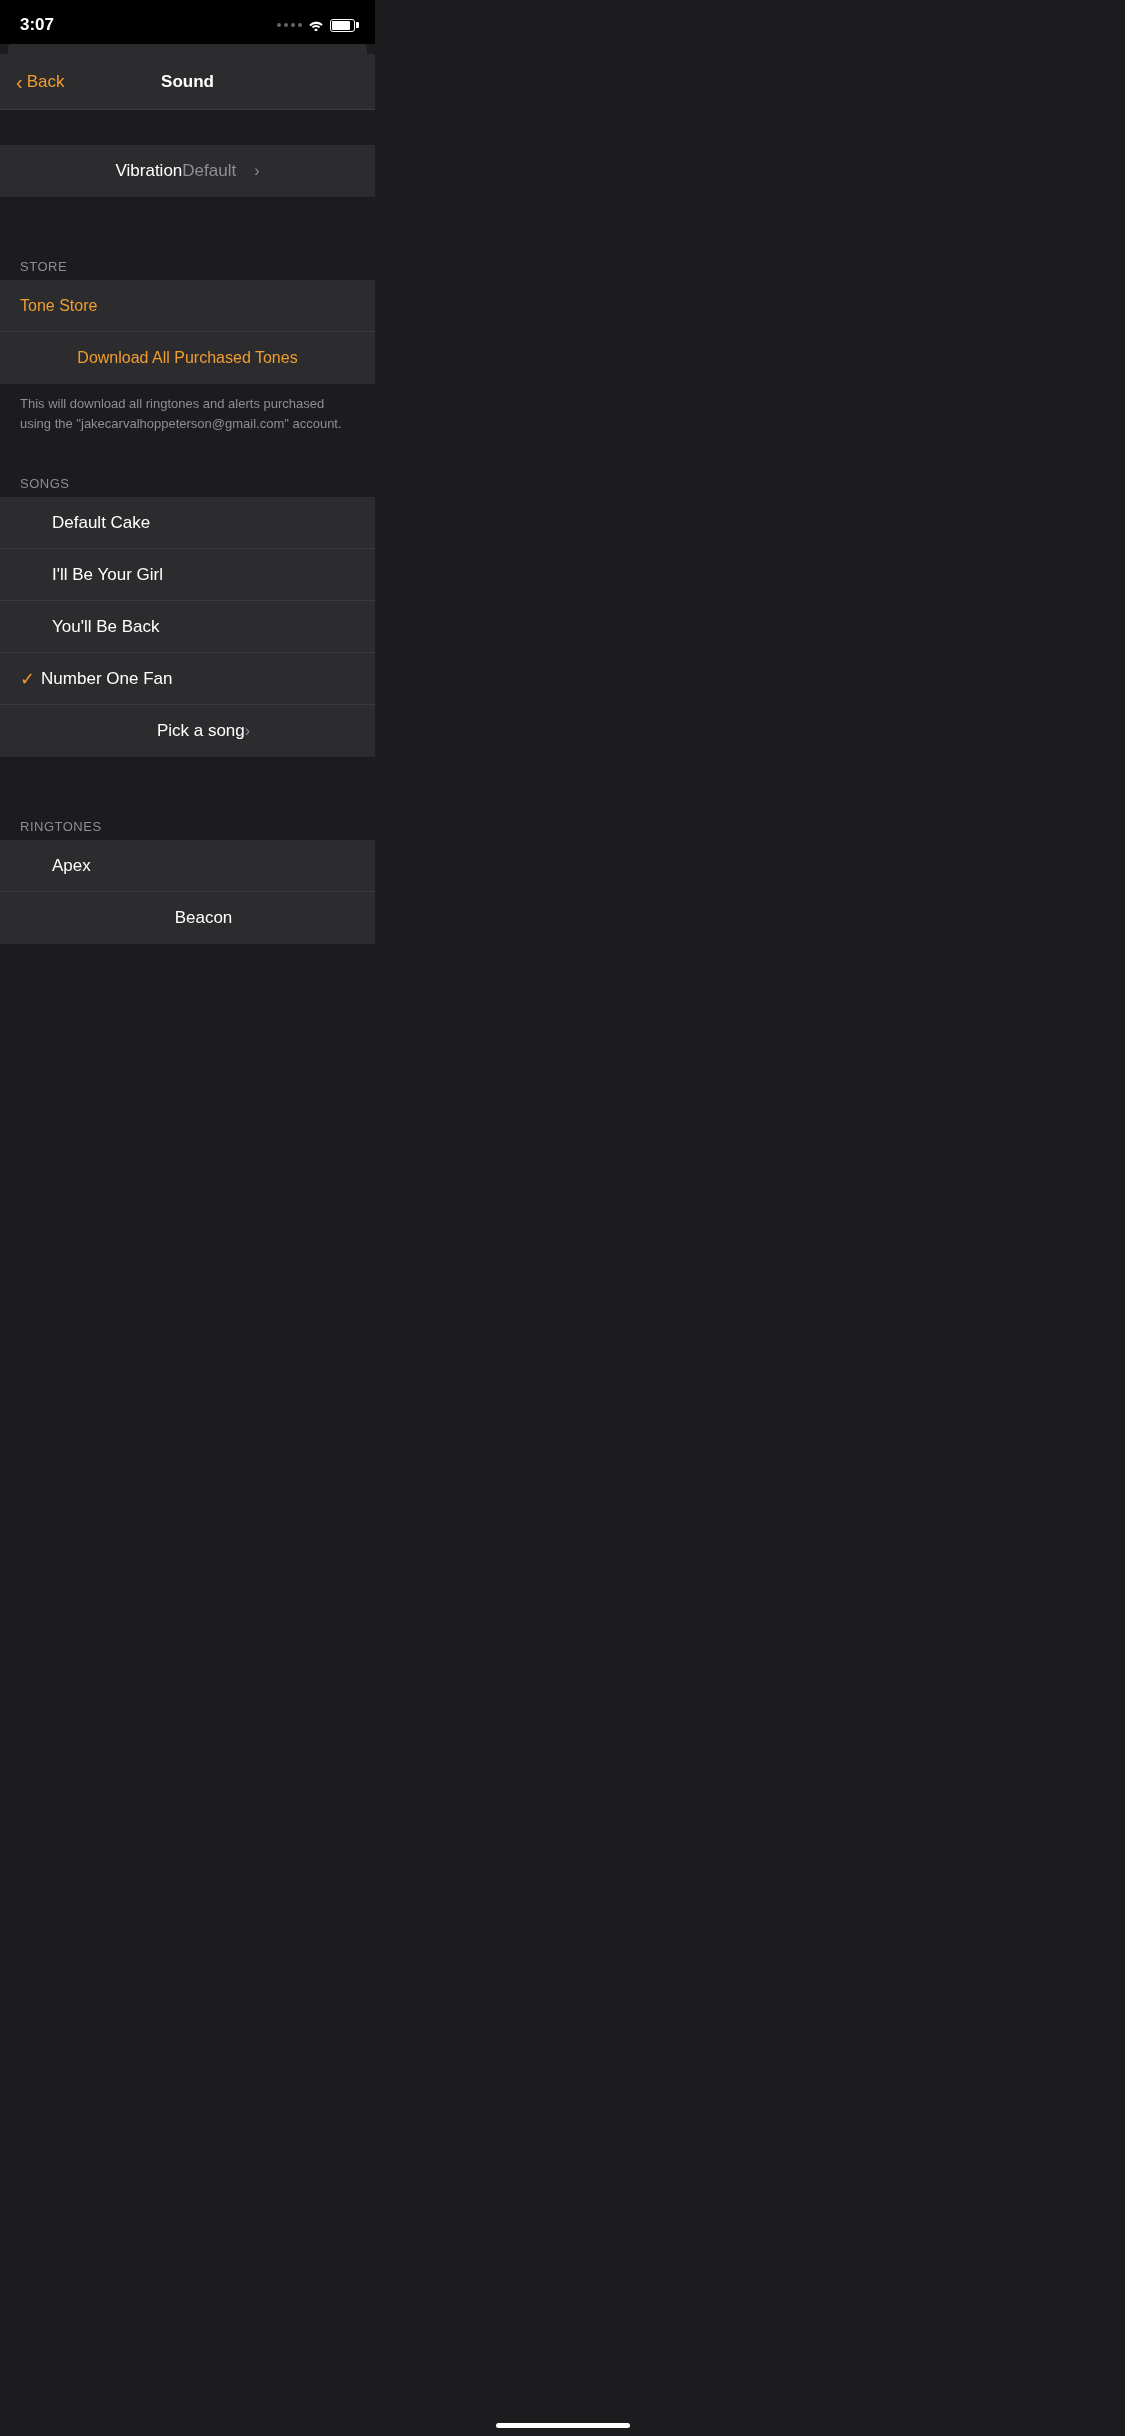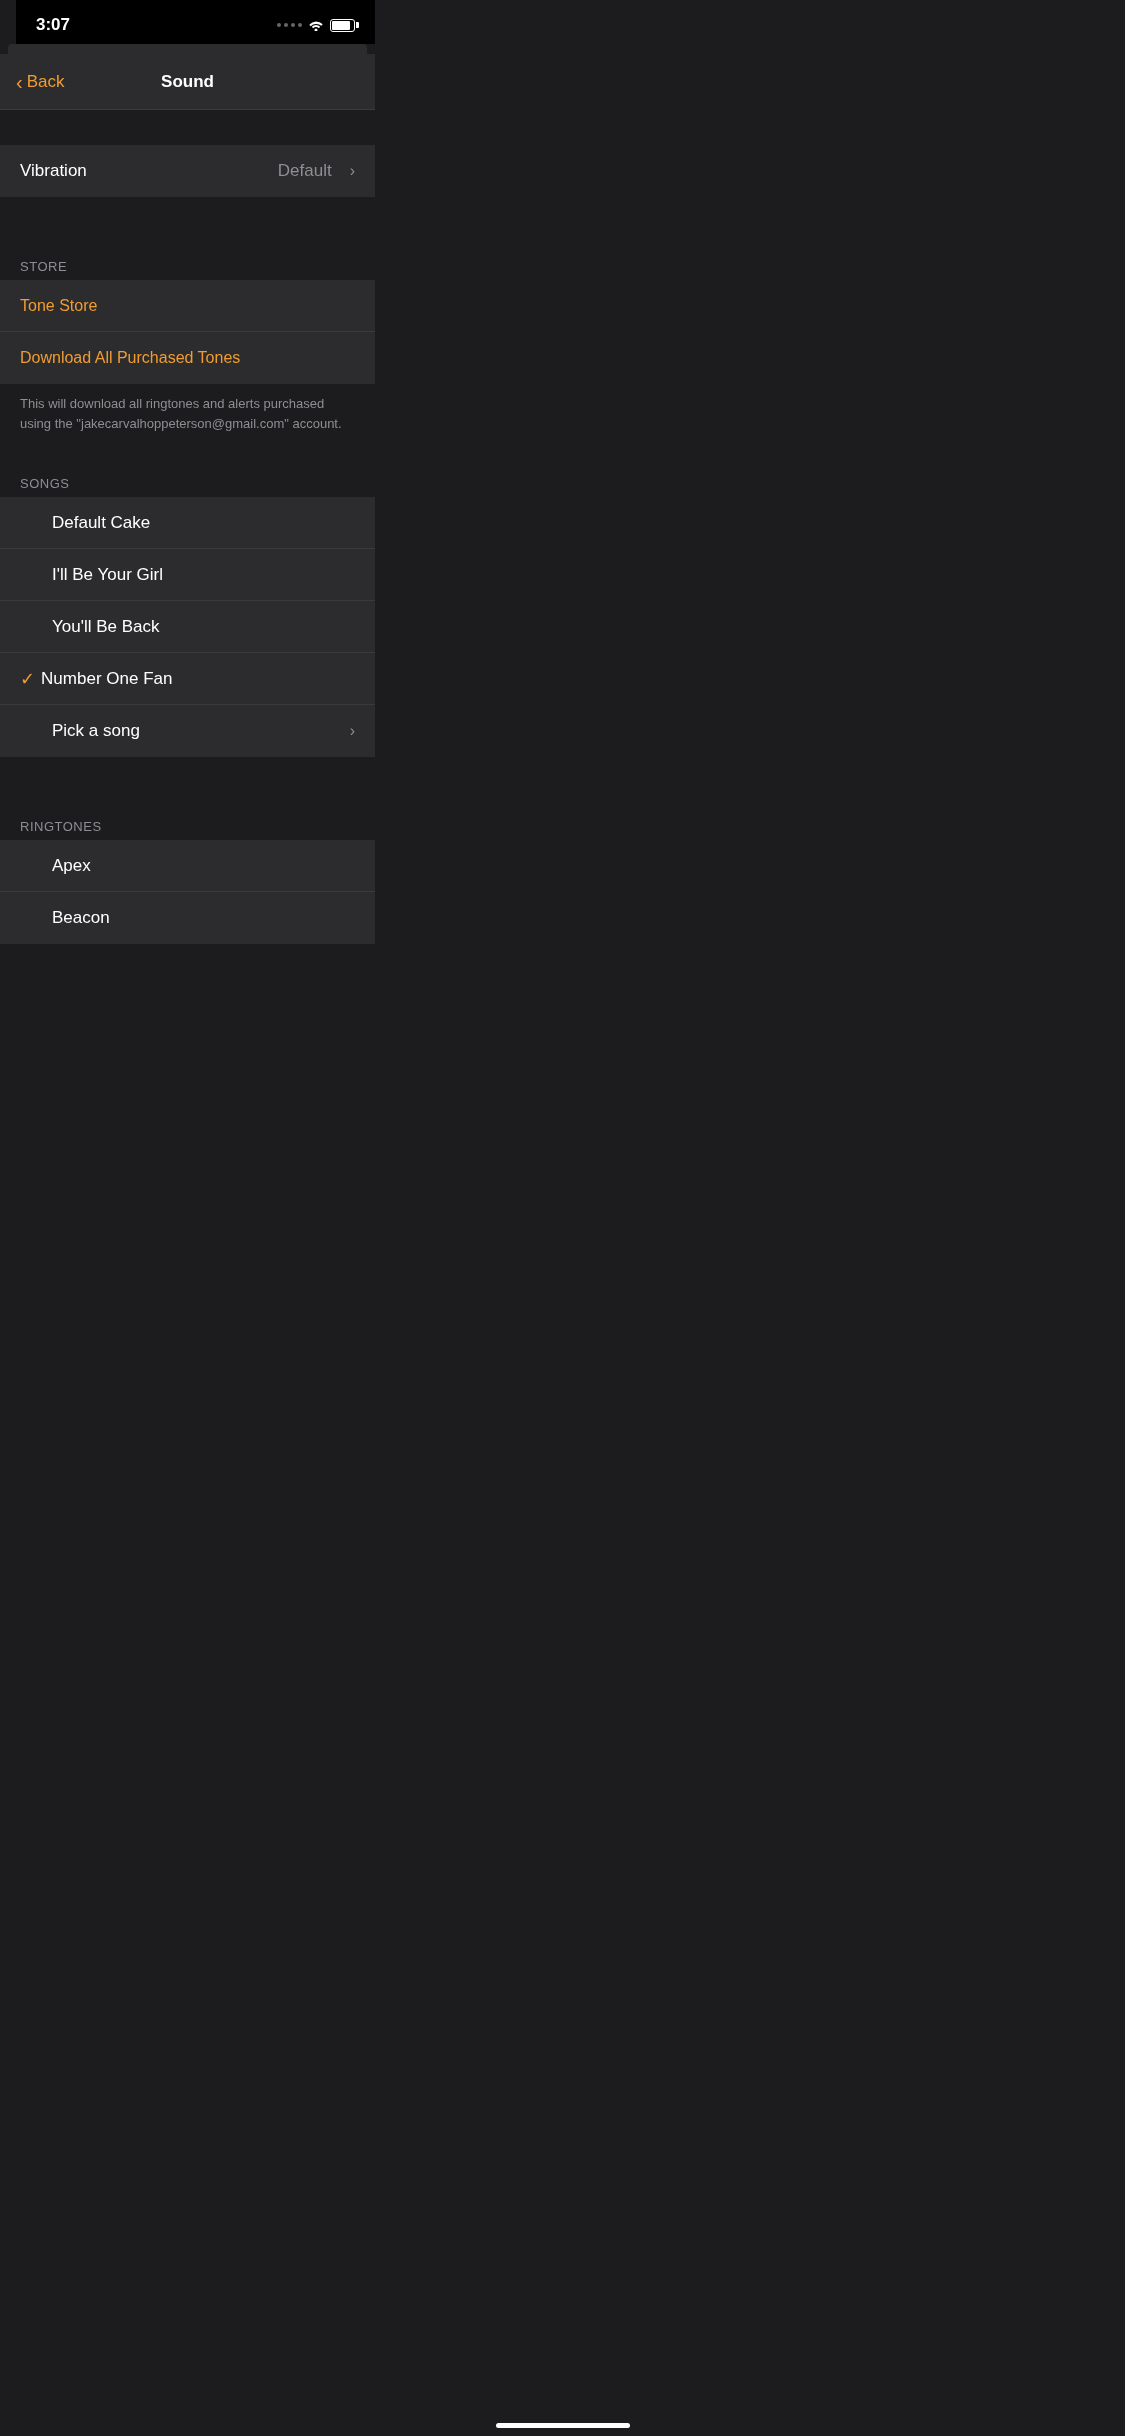--- a/index.html
+++ b/index.html
@@ -15,21 +15,20 @@
     }
 
     
     .status-bar {
       background: #000;
       display: flex;
       justify-content: space-between;
       align-items: center;
       padding: 14px 20px 8px;
       height: 44px;
-      margin-left: 16px;
     }
 
     .status-time {
       font-size: 17px;
       font-weight: 600;
       color: #fff;
     }
 
     .status-icons {
       display: flex;
@@ -130,20 +129,21 @@
       display: flex;
       align-items: center;
       justify-content: space-between;
       padding: 14px 20px;
       border-bottom: 0.5px solid #3a3a3c;
       min-height: 52px;
     }
 
     .list-row:last-child {
       border-bottom: none;
+      justify-content: center;
     }
 
     .row-label {
       font-size: 17px;
       color: #fff;
     }
 
     .row-value {
       display: flex;
       align-items: center;

